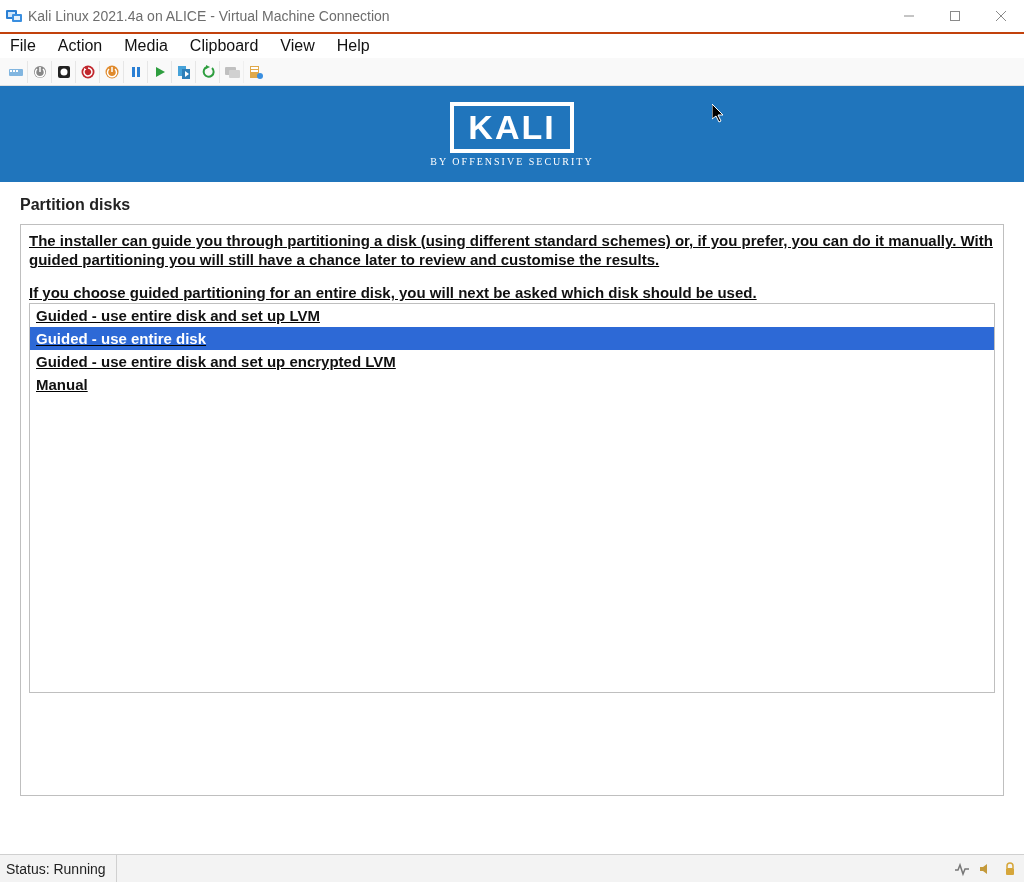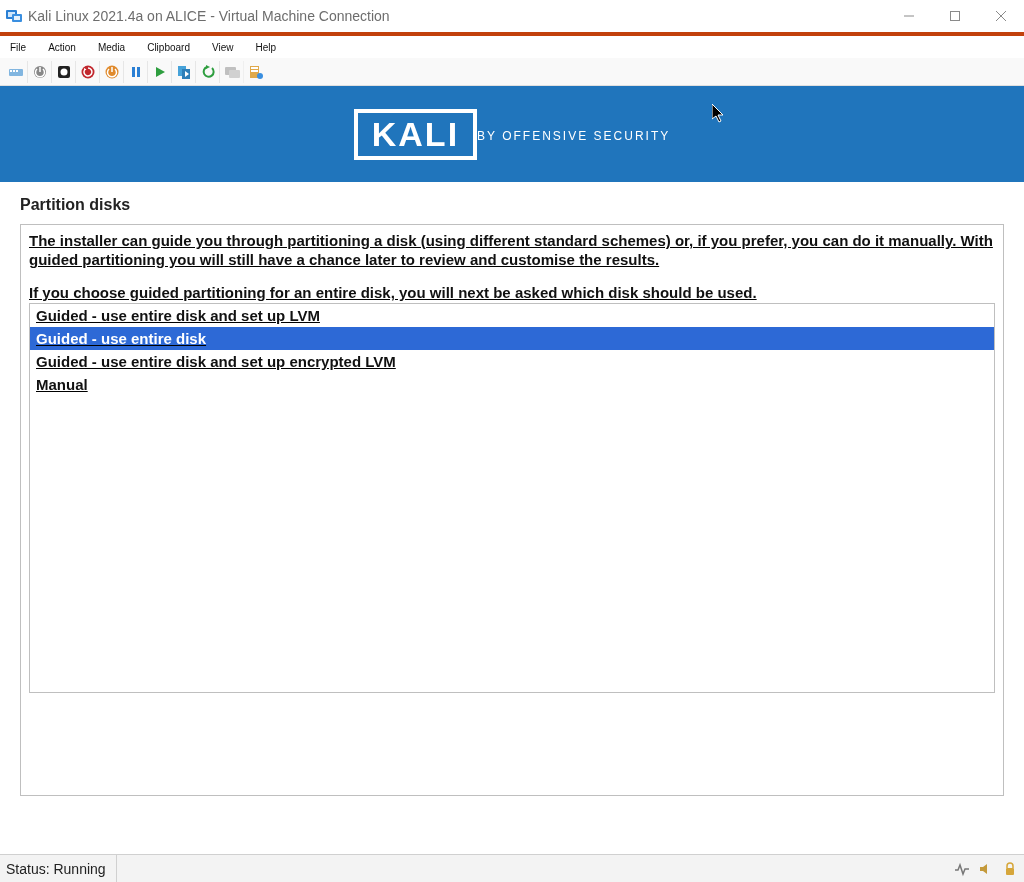--- a/index.html
+++ b/index.html
@@ -45,22 +45,22 @@
       align-items: center;
       justify-content: center;
       color: #8a8a8a;
     }
     .win-controls svg { width: 12px; height: 12px; }
     .menubar {
       height: 26px;
       display: flex;
       align-items: center;
       padding: 0 10px;
-      font-size: 10px;
-      border-top: 4px solid #c2410c;
+      font-size: 16px;
+      border-top: 2px solid #c2410c;
     }
     .menubar .menu-item {
       margin-right: 22px;
       color: #111;
     }
     .toolbar {
       height: 28px;
       display: flex;
       align-items: center;
       padding: 0 4px;
@@ -79,44 +79,45 @@
     .tb-svg { width: 16px; height: 16px; }
     .vm-content {
       position: relative;
       height: 768px;
       background: #fff;
     }
     .kali-header {
       height: 96px;
       background: #2075bc;
       display: flex;
-      flex-direction: row;
+      flex-direction: column;
       align-items: center;
       justify-content: center;
       position: relative;
     }
     .kali-logo-box {
       border: 4px solid #fff;
       padding: 2px 14px;
       display: flex;
       align-items: center;
       justify-content: center;
     }
     .kali-logo-text {
       color: #fff;
       font-weight: 800;
       font-size: 34px;
       letter-spacing: 2px;
       font-family: Arial, sans-serif;
     }
     .kali-sub {
       color: #fff;
-      font-size: 12px;
+      font-size: 10px;
       letter-spacing: 2px;
       margin-top: 3px;
+      font-family: Liberation Serif, serif;
     }
     .cursor-in-header {
       position: absolute;
       top: 18px;
       left: 712px;
     }
     .step-title {
       font-size: 16px;
       font-weight: 700;
       padding: 14px 20px 10px 20px;

